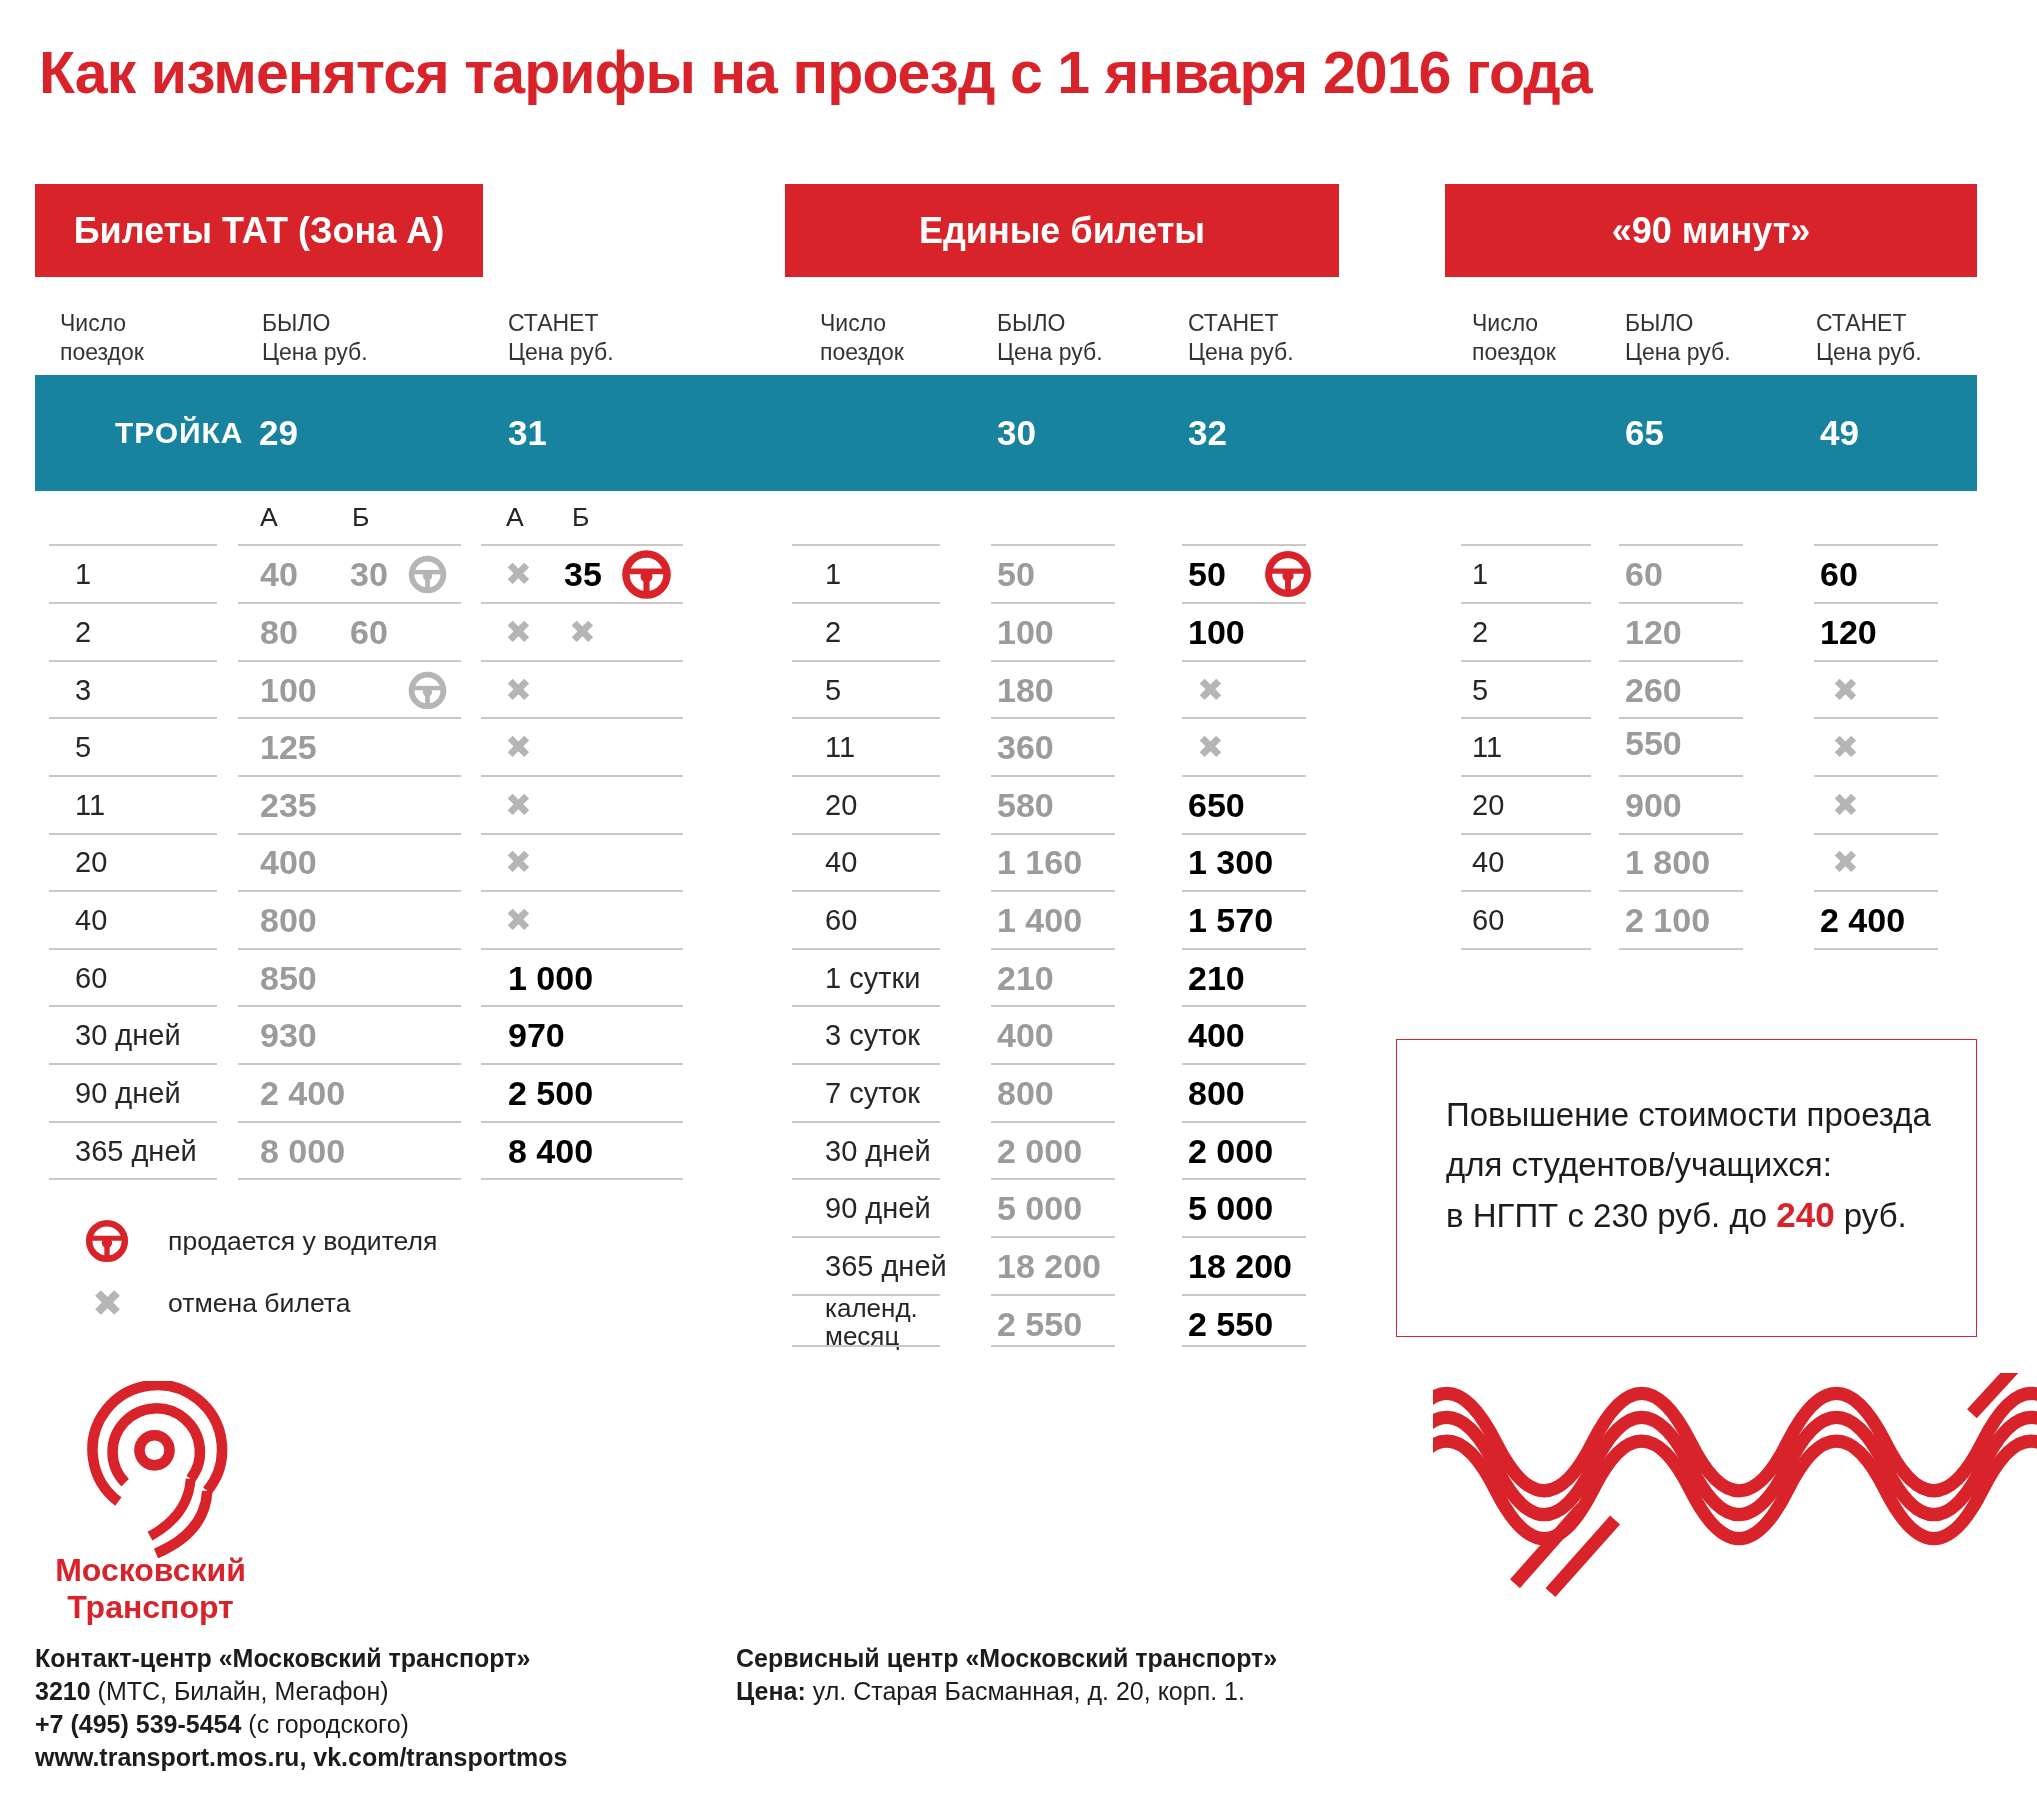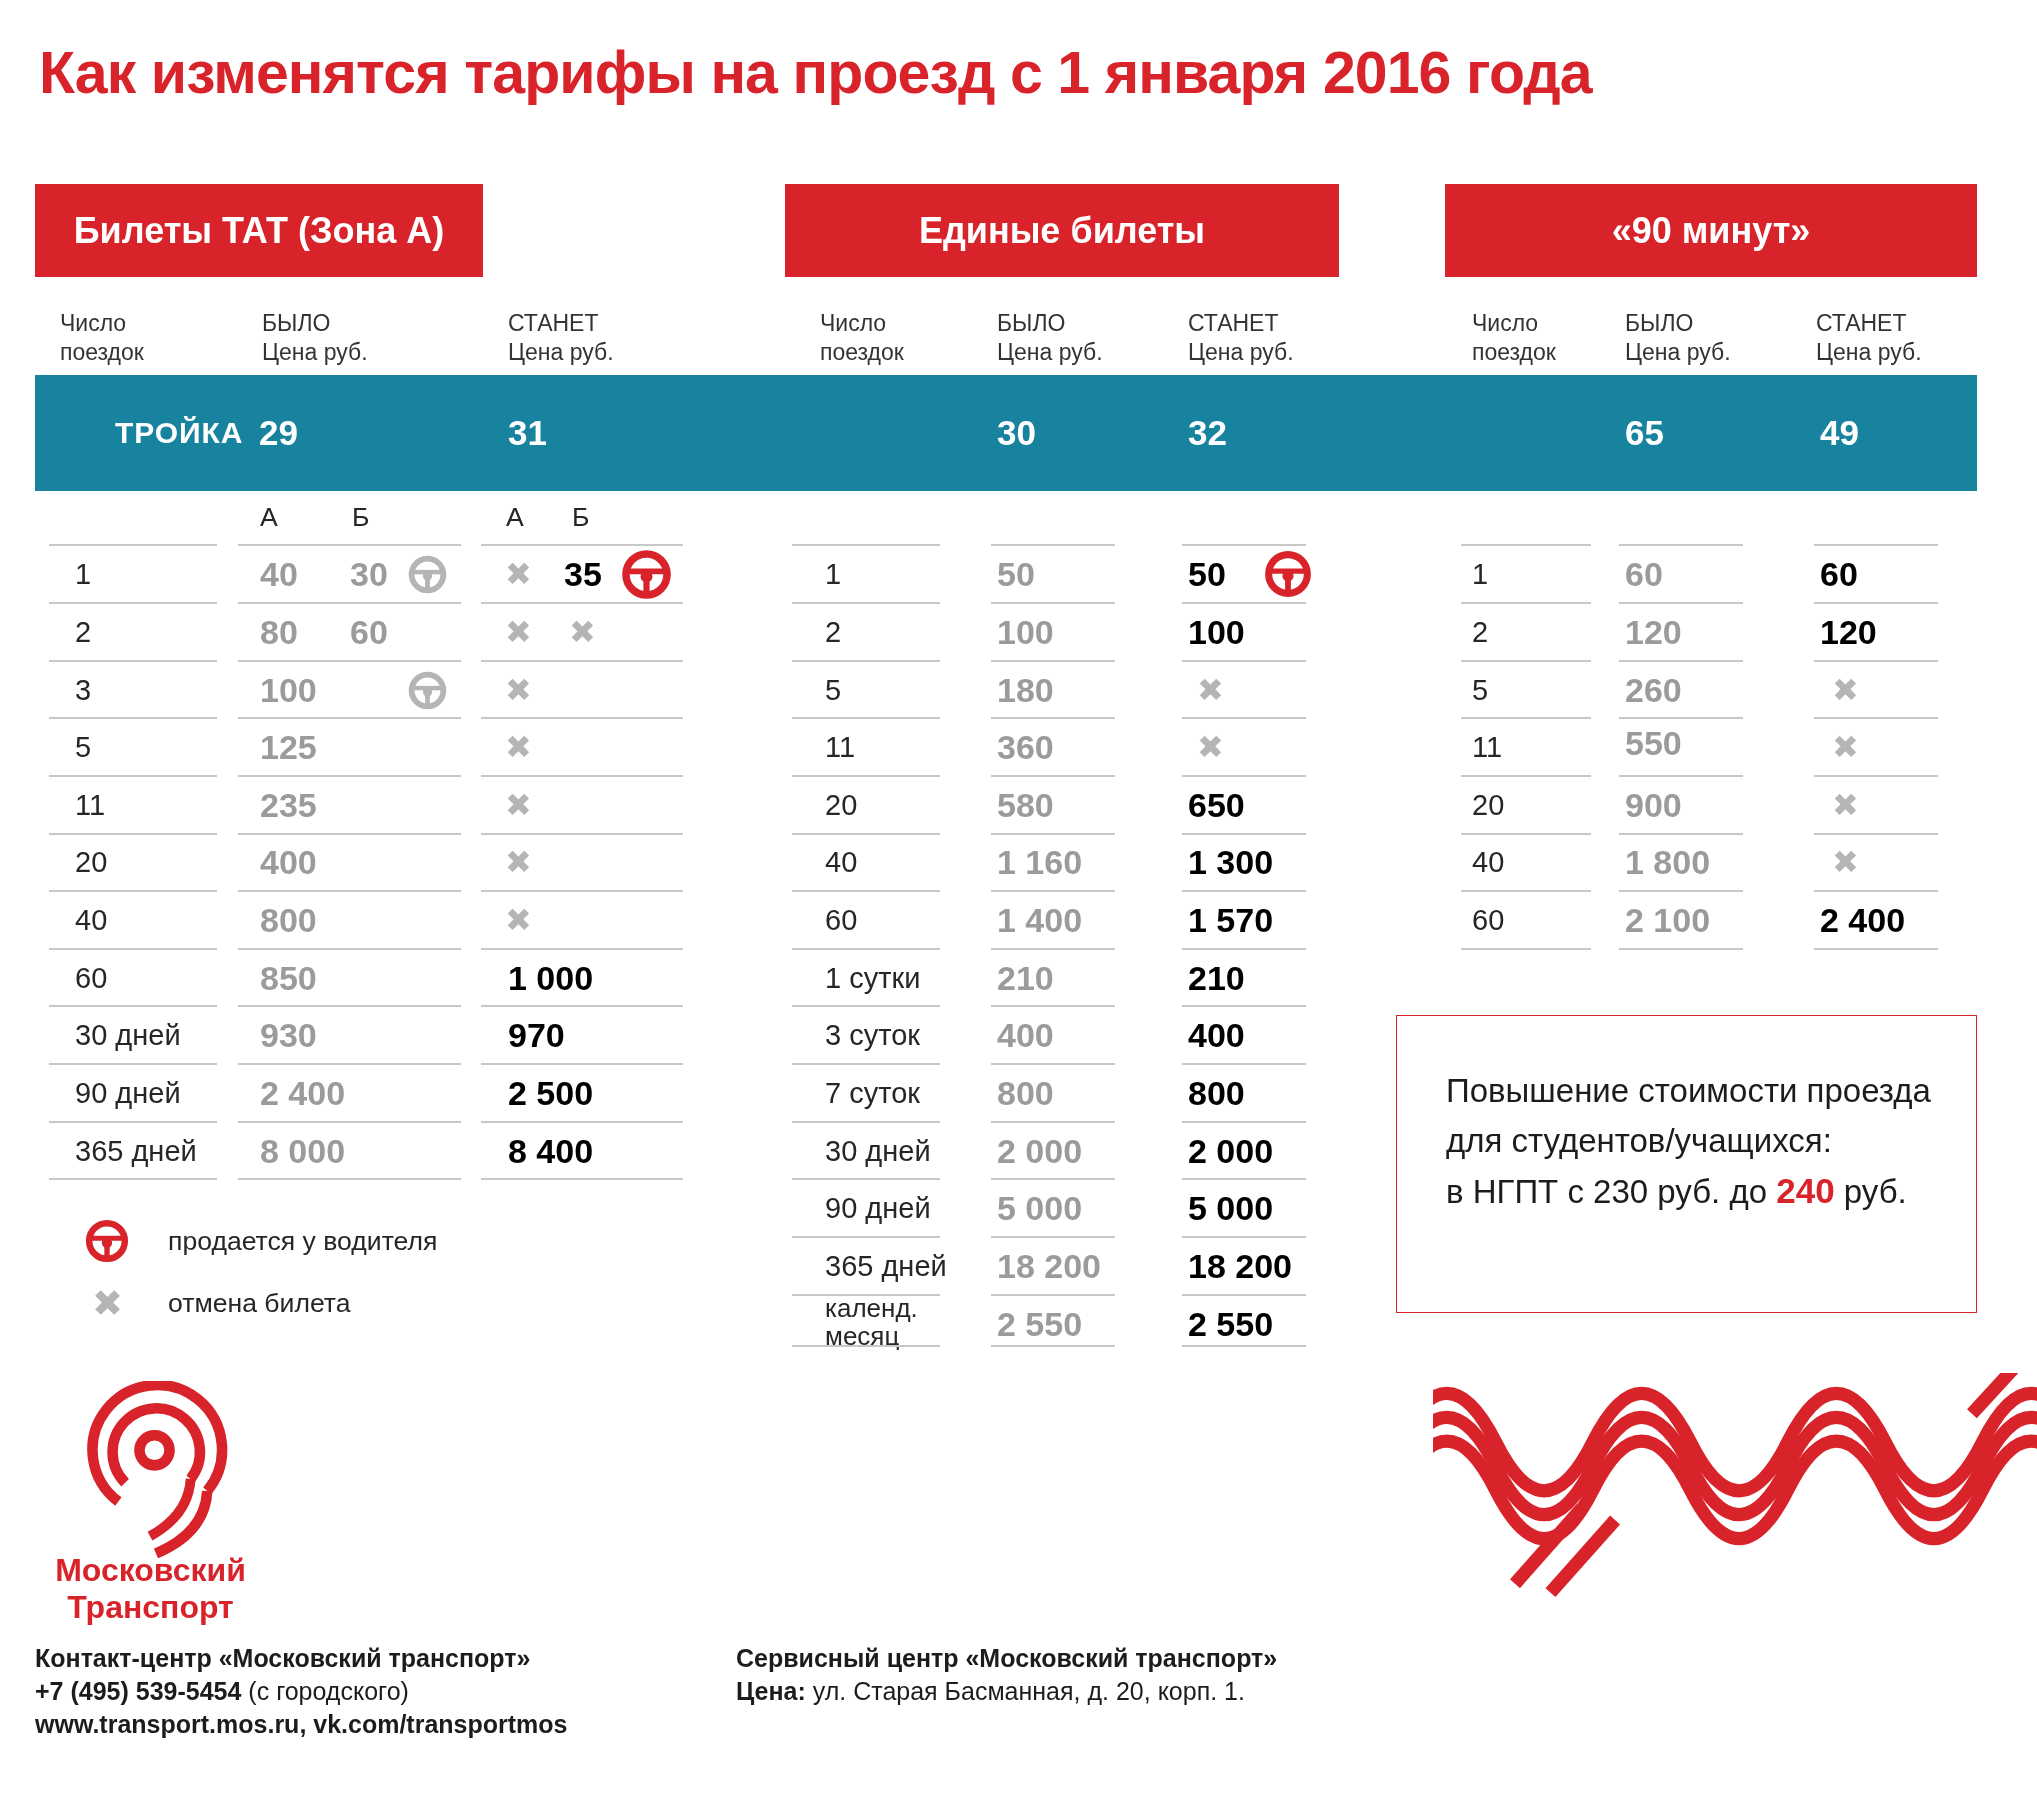--- a/index.html
+++ b/index.html
@@ -16,21 +16,21 @@
   .tcell.tnum{font-size:35px;}
   .rule{position:absolute;height:1.8px;background:#c8c8c8;}
   .cell{position:absolute;display:flex;align-items:center;white-space:nowrap;}
   .lbl{font-size:29px;color:#262626;}
   .lbl2{font-size:26px;line-height:27.5px;color:#262626;}
   .gv{font-size:34px;font-weight:700;color:#9b9b9b;}
   .rv{font-size:34px;font-weight:700;color:#000000;}
   .xm{font-size:32px;font-weight:700;color:#b5b5b5;justify-content:center;}
   .sub{font-size:26.6px;color:#262626;}
   .legend-label{position:absolute;font-size:26.6px;color:#262626;display:flex;align-items:center;height:46px;}
-  .note-box{position:absolute;left:1396px;top:1015px;width:581px;height:298px;border:1.8px solid #d8232a;box-sizing:border-box;}
+  .note-box{position:absolute;left:1396px;top:1039px;width:581px;height:298px;border:1.8px solid #d8232a;box-sizing:border-box;}
   .note-text{position:absolute;left:49px;top:50px;font-size:33px;line-height:50px;color:#1c1c1c;}
   .note-text b{color:#d8232a;font-size:35px;font-weight:700;}
   .logo-text{position:absolute;left:35px;top:1552px;width:231px;text-align:center;
              font-size:32px;line-height:37px;font-weight:700;color:#d8232a;}
   .foot{position:absolute;font-size:25px;line-height:33px;color:#1c1c1c;white-space:nowrap;}
   .foot b{font-weight:700;}
 </style>
 </head>
 <body>
 
@@ -377,20 +377,21 @@
       <path d="M-40,105 Q15,-5 70,105 T180,105 T290,105 T400,105 T510,105 T620,105 T730,105"></path>
       <path d="M-40,132 Q15,22 70,132 T180,132 T290,132 T400,132 T510,132 T620,132 T730,132"></path>
       <path d="M92,238 L168,152"></path>
       <path d="M132,248 L205,166"></path>
       <path d="M608,46 L676,-28"></path>
     </g>
   </svg>
 
   <div class="foot" style="left:35px;top:1642px;">
     <div><b>Контакт-центр «Московский транспорт»</b></div>
+    <div><b>3210</b><span> (МТС, Билайн, Мегафон)</span></div>
     <div><b>+7 (495) 539-5454</b><span> (с городского)</span></div>
     <div><b>www.transport.mos.ru, vk.com/transportmos</b></div>
   </div>
   <div class="foot" style="left:736px;top:1642px;">
     <div><b>Сервисный центр «Московский транспорт»</b></div>
     <div><b>Цена:</b><span> ул. Старая Басманная,  д. 20, корп. 1.</span></div>
   </div>
 
 </div>
 

